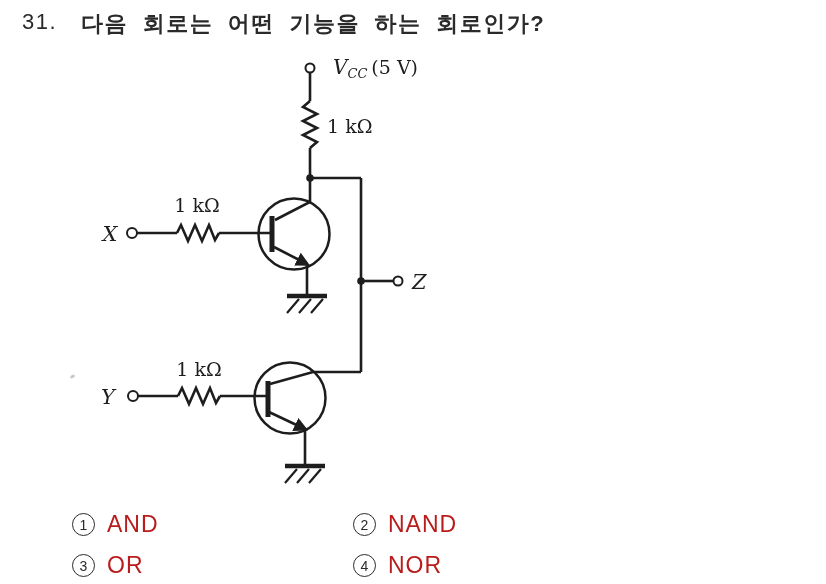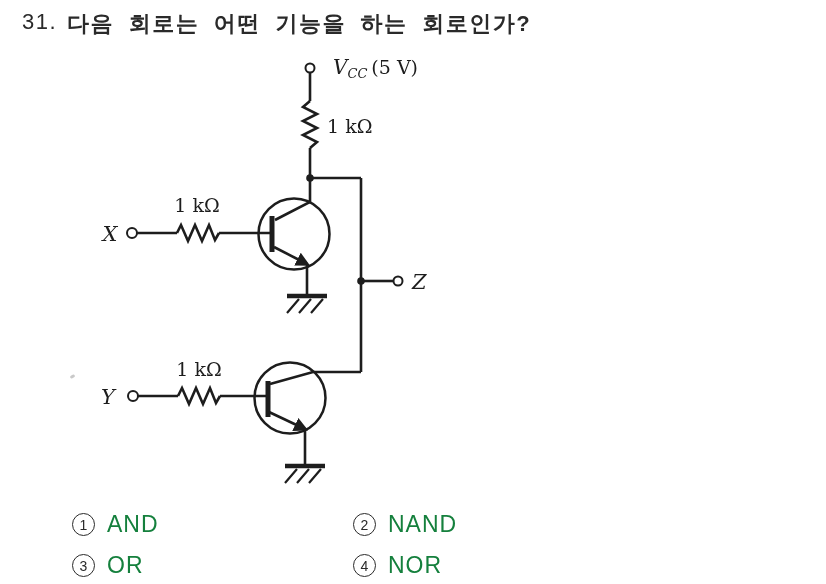--- a/index.html
+++ b/index.html
@@ -2,40 +2,40 @@
 <html><head>
 <meta charset="utf-8">
 <style>
   * { margin:0; padding:0; box-sizing:border-box; }
   html,body { background:#ffffff; }
   .page {
     position:relative; width:826px; height:584px; background:#ffffff;
     overflow:hidden; font-family:"Liberation Sans","DejaVu Sans",sans-serif;
   }
   .question {
-    position:absolute; left:22px; top:9px; display:flex; gap:10px;
+    position:absolute; left:22px; top:9px; display:flex; gap:24px;
     font-size:22px; color:#2a2a2a; letter-spacing:1.5px; white-space:nowrap;
   }
   .q-text { word-spacing:7px;font-weight:bold; }
   .circuit-svg { position:absolute; left:0; top:0; }
   .circuit-svg text {
     font-family:"DejaVu Serif","Liberation Serif",serif; fill:#1d1d1d;
   }
   .t-italic { font-style:italic; }
   .options {
     position:absolute; left:72px; top:511px;
     display:grid; grid-template-columns:281px auto; row-gap:15px;
   }
   .option { display:flex; align-items:center; gap:12px; height:26px; }
   .opt-num {
     width:23px; height:23px; border:1.6px solid #2a2a2a; border-radius:50%;
     display:flex; align-items:center; justify-content:center;
     font-size:14px; color:#2a2a2a; flex:0 0 auto; padding-top:1px;
   }
-  .opt-label { font-size:23px; color:#15803d; letter-spacing:1px; }
+  .opt-label { font-size:23px; color:#b91c1c; letter-spacing:1px; }
   .artifact {
     position:absolute; left:70px; top:375px; width:5px; height:3px;
     background:#c9c9c9; border-radius:2px; transform:rotate(-30deg);
   }
 </style>
 </head>
 <body>
 
 <div class="page">
 

